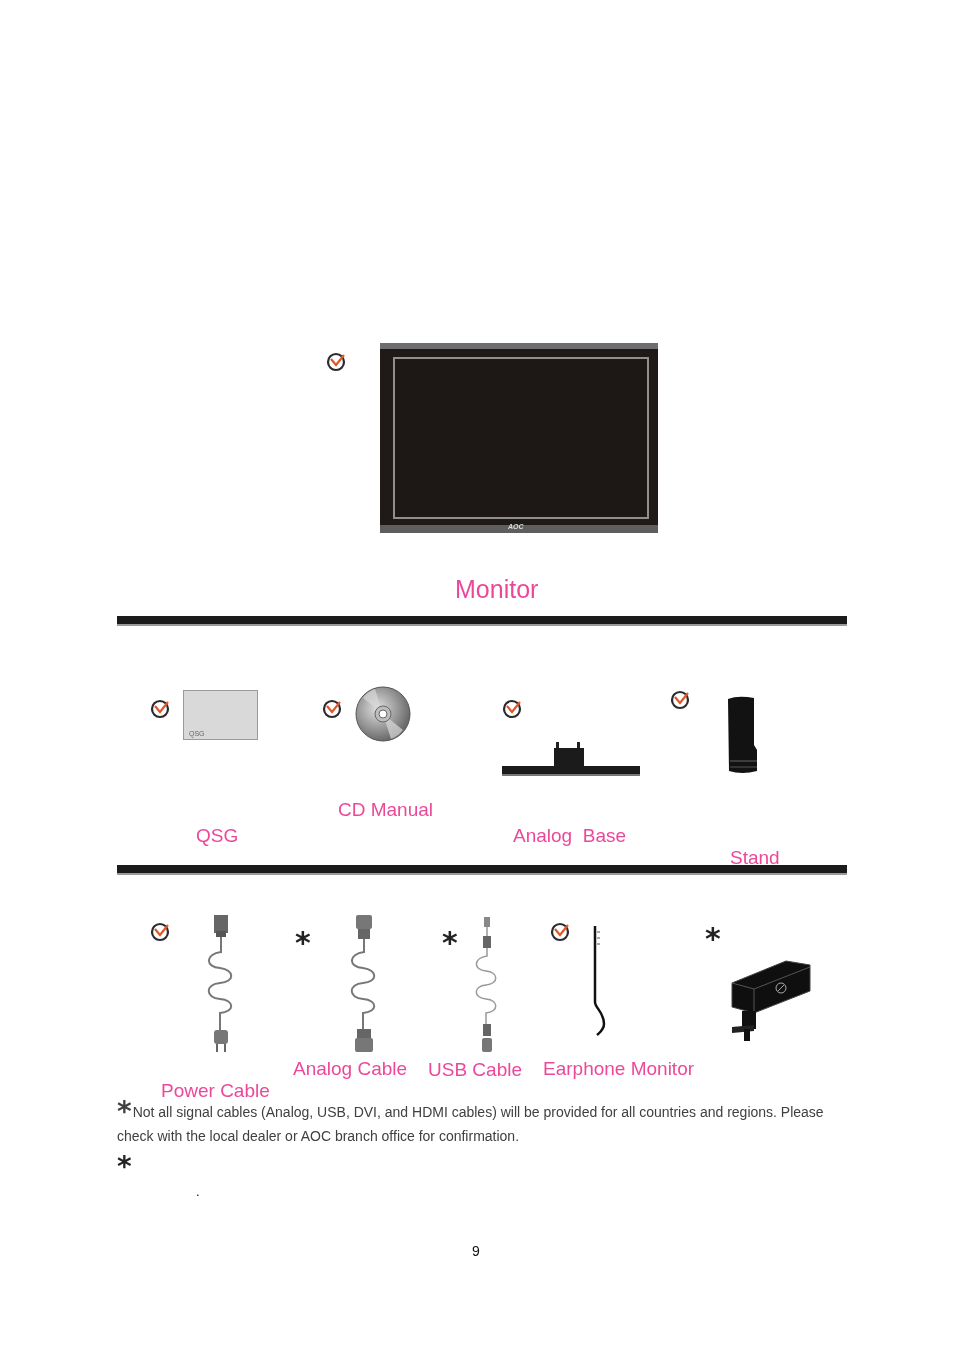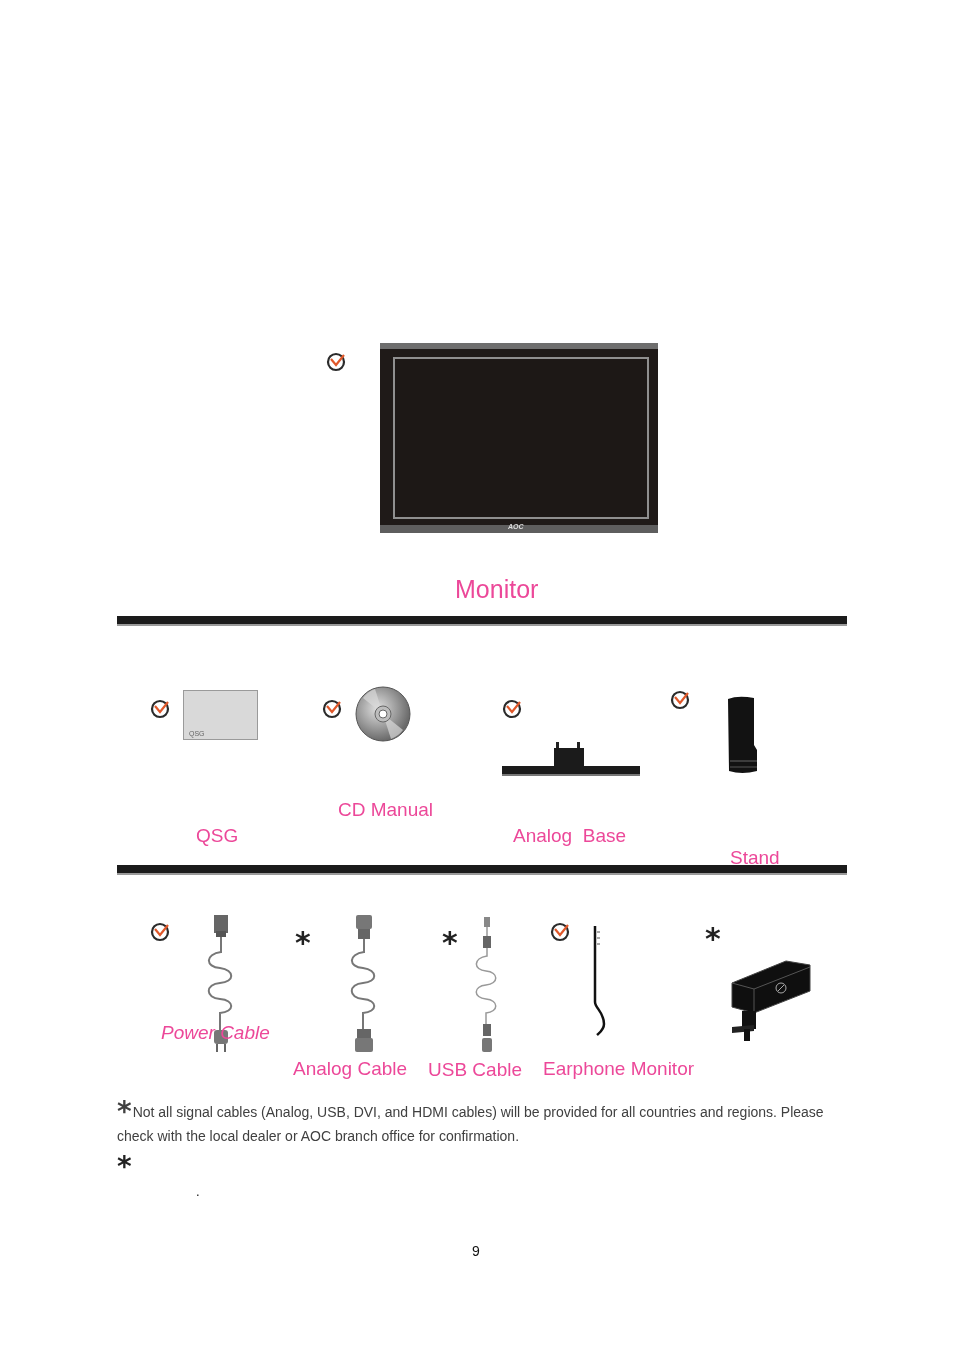--- a/index.html
+++ b/index.html
@@ -92,21 +92,21 @@
   <path d="M5 9 L10 15 L18 5" fill="none" stroke="#e0582a" stroke-width="2.2"></path>
 </svg>
 <svg class="abs" style="left:200px; top:912px;" width="40" height="142" viewBox="0 0 40 142">
   <rect x="14" y="3" width="14" height="18" fill="#666"></rect>
   <rect x="16" y="19" width="10" height="6" fill="#555"></rect>
   <path d="M21 25 L21 40 C5 42 5 55 20 56 C35 58 35 70 20 71 C5 72 5 86 20 87 C35 88 35 100 20 101 L20 118" fill="none" stroke="#777" stroke-width="2"></path>
   <rect x="14" y="118" width="14" height="14" rx="3" fill="#777"></rect>
   <rect x="16" y="132" width="2" height="8" fill="#666"></rect>
   <rect x="24" y="132" width="2" height="8" fill="#666"></rect>
 </svg>
-<div class="label" style="left:161px; top:1022px;font-style:italic;">Power Cable</div>
+<div class="label" style="left:161px; top:1080px;">Power Cable</div>
 
 <div class="star" style="left:295px; top:928px;">*</div>
 <svg class="abs" style="left:343px; top:912px;" width="40" height="142" viewBox="0 0 40 142">
   <rect x="13" y="3" width="16" height="14" rx="2" fill="#777"></rect>
   <rect x="15" y="17" width="12" height="10" fill="#666"></rect>
   <path d="M21 27 L21 40 C5 42 5 55 20 56 C35 58 35 70 20 71 C5 72 5 86 20 87 C35 88 35 100 20 101 L20 117" fill="none" stroke="#777" stroke-width="2"></path>
   <rect x="14" y="117" width="14" height="10" fill="#666"></rect>
   <rect x="12" y="126" width="18" height="14" rx="2" fill="#777"></rect>
 </svg>
 <div class="label" style="left:293px; top:1058px;">Analog Cable</div>

